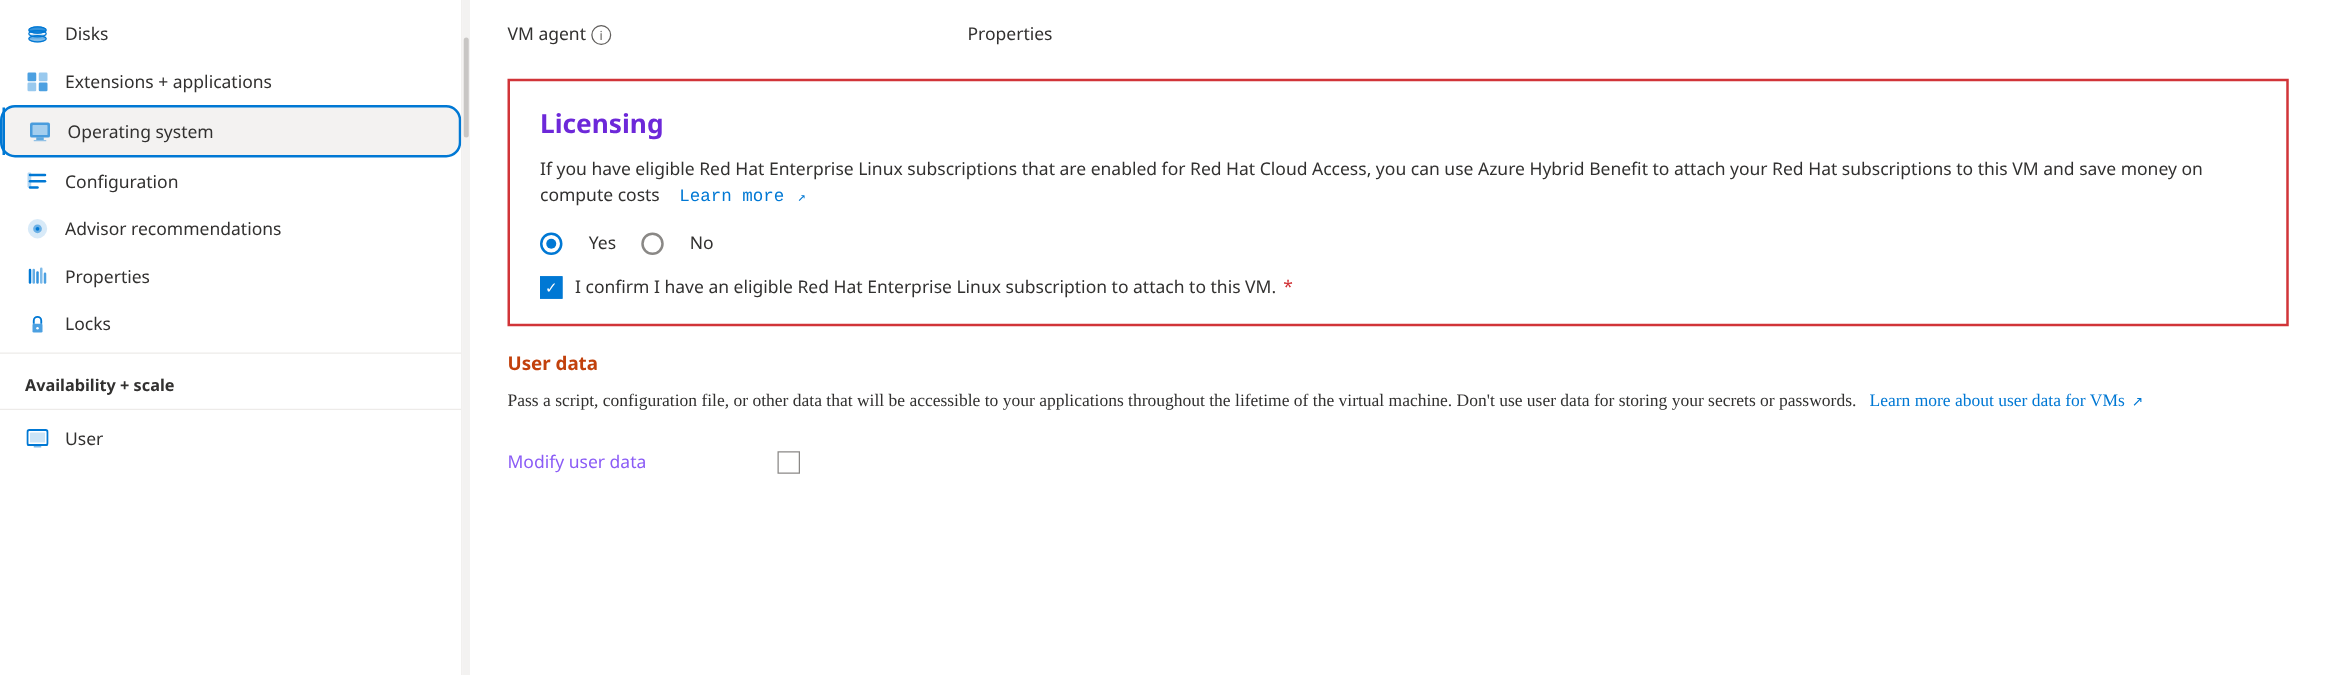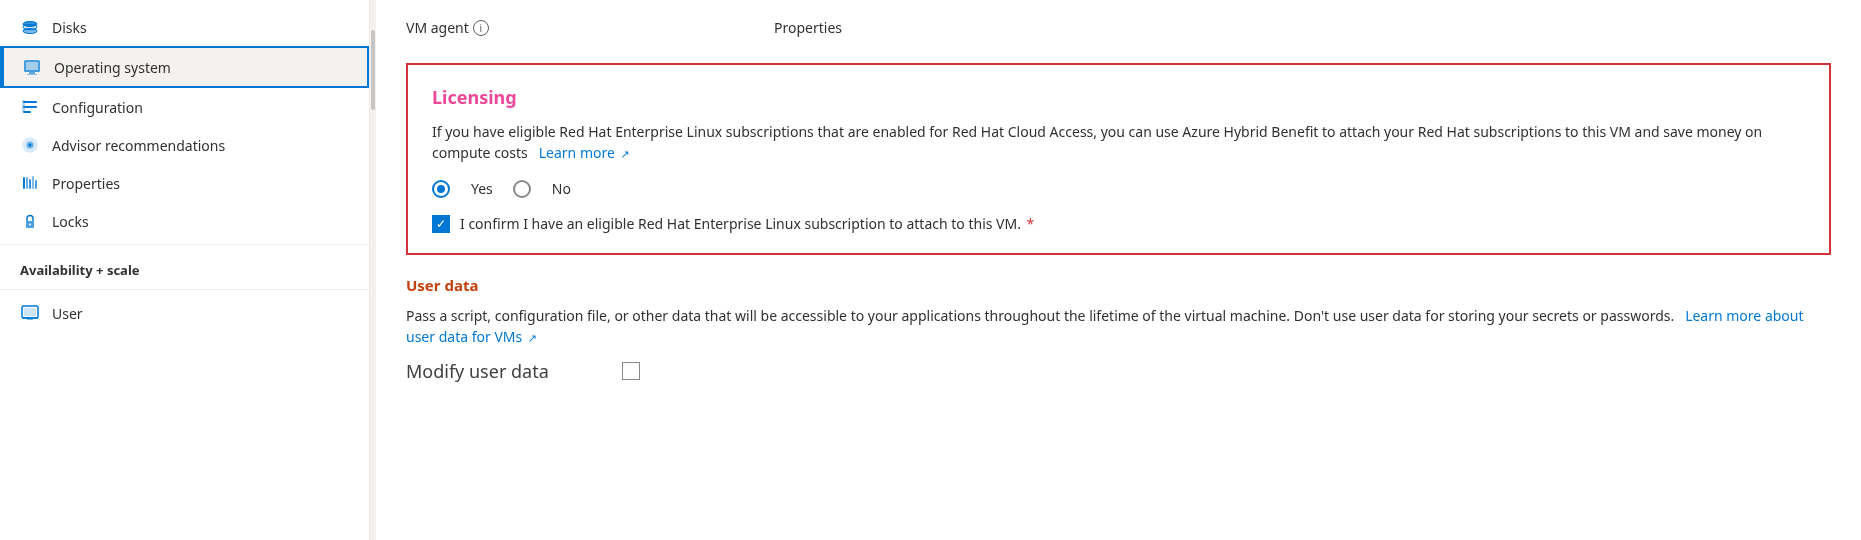--- a/index.html
+++ b/index.html
@@ -41,20 +41,21 @@
       display: flex;
       align-items: center;
       padding: 9px 16px 9px 20px;
       cursor: pointer;
       gap: 12px;
       position: relative;
     }
 
     .sidebar-item.active {
       background: #f3f2f1;
+      border-radius: 12px;
     }
 
     .sidebar-item.active::before {
       content: '';
       position: absolute;
       left: 0;
       top: 0;
       bottom: 0;
       width: 2px;
       background: #0078d4;
@@ -140,36 +141,37 @@
 
     
     .licensing-box {
       border: 2px solid #d13438;
       padding: 20px 24px;
       margin-top: 8px;
       margin-bottom: 20px;
     }
 
     .licensing-title {
-      font-size: 18px;
+      font-size: 21px;
       font-weight: 700;
-      color: #ec4899;
+      color: #6d28d9;
       margin-bottom: 12px;
     }
 
     .licensing-desc {
       font-size: 14px;
       color: #323130;
       line-height: 1.5;
       margin-bottom: 16px;
     }
 
     .licensing-desc a {
       color: #0078d4;
       text-decoration: none;
+      font-family: Liberation Mono, monospace;
     }
 
     .external-link-icon {
       display: inline-block;
       font-size: 11px;
       color: #0078d4;
       margin-left: 2px;
     }
 
     .radio-group {
@@ -258,38 +260,39 @@
       font-size: 15px;
       font-weight: 700;
       color: #c2410c;
       margin-bottom: 10px;
     }
 
     .section-desc {
       font-size: 14px;
       color: #323130;
       line-height: 1.5;
-      margin-bottom: 12px;
+      margin-bottom: 28px;
+      font-family: Liberation Serif, serif;
     }
 
     .section-desc a {
       color: #0078d4;
       text-decoration: none;
     }
 
     .field-row {
       display: flex;
       align-items: center;
       gap: 16px;
       margin-bottom: 12px;
     }
 
     .field-label {
-      font-size: 18px;
-      color: #404040;
+      font-size: 14px;
+      color: #8b5cf6;
       min-width: 200px;
     }
 
     .checkbox-empty {
       width: 18px;
       height: 18px;
       border: 1.5px solid #8a8886;
       background: #fff;
       flex-shrink: 0;
       cursor: pointer;
@@ -308,20 +311,31 @@
         <ellipse cx="9" cy="13" rx="7" ry="3" fill="#0078d4" opacity="0.5"></ellipse>
         <rect x="2" y="9" width="14" height="4" fill="#0078d4" opacity="0.2"></rect>
         <ellipse cx="9" cy="9" rx="7" ry="2.5" fill="none" stroke="#0078d4" stroke-width="1"></ellipse>
         <ellipse cx="9" cy="13" rx="7" ry="2.5" fill="none" stroke="#0078d4" stroke-width="1"></ellipse>
         <ellipse cx="9" cy="6" rx="7" ry="2.5" fill="none" stroke="#0078d4" stroke-width="1"></ellipse>
       </svg>
     </span>
     <span class="item-label">Disks</span>
   </div>
 
+  <div class="sidebar-item">
+    <span class="item-icon">
+      <svg width="18" height="18" viewBox="0 0 18 18" fill="none">
+        <rect x="1" y="2" width="7" height="7" rx="1" fill="#0078d4" opacity="0.7"></rect>
+        <rect x="10" y="2" width="7" height="7" rx="1" fill="#0078d4" opacity="0.4"></rect>
+        <rect x="1" y="10" width="7" height="7" rx="1" fill="#0078d4" opacity="0.4"></rect>
+        <rect x="10" y="10" width="7" height="7" rx="1" fill="#0078d4" opacity="0.7"></rect>
+      </svg>
+    </span>
+    <span class="item-label">Extensions + applications</span>
+  </div>
 
   <div class="sidebar-item active sidebar-item-bordered" style="border:2px solid #0078d4; background:#f3f2f1;">
     <span class="item-icon">
       <svg width="18" height="18" viewBox="0 0 18 18" fill="none">
         <rect x="1" y="2" width="16" height="12" rx="1.5" fill="#0078d4" opacity="0.7"></rect>
         <rect x="3" y="4" width="12" height="8" rx="0.5" fill="#fff" opacity="0.5"></rect>
         <rect x="6" y="14" width="6" height="2" fill="#0078d4" opacity="0.6"></rect>
         <rect x="4" y="16" width="10" height="1" fill="#0078d4" opacity="0.4"></rect>
       </svg>
     </span>

